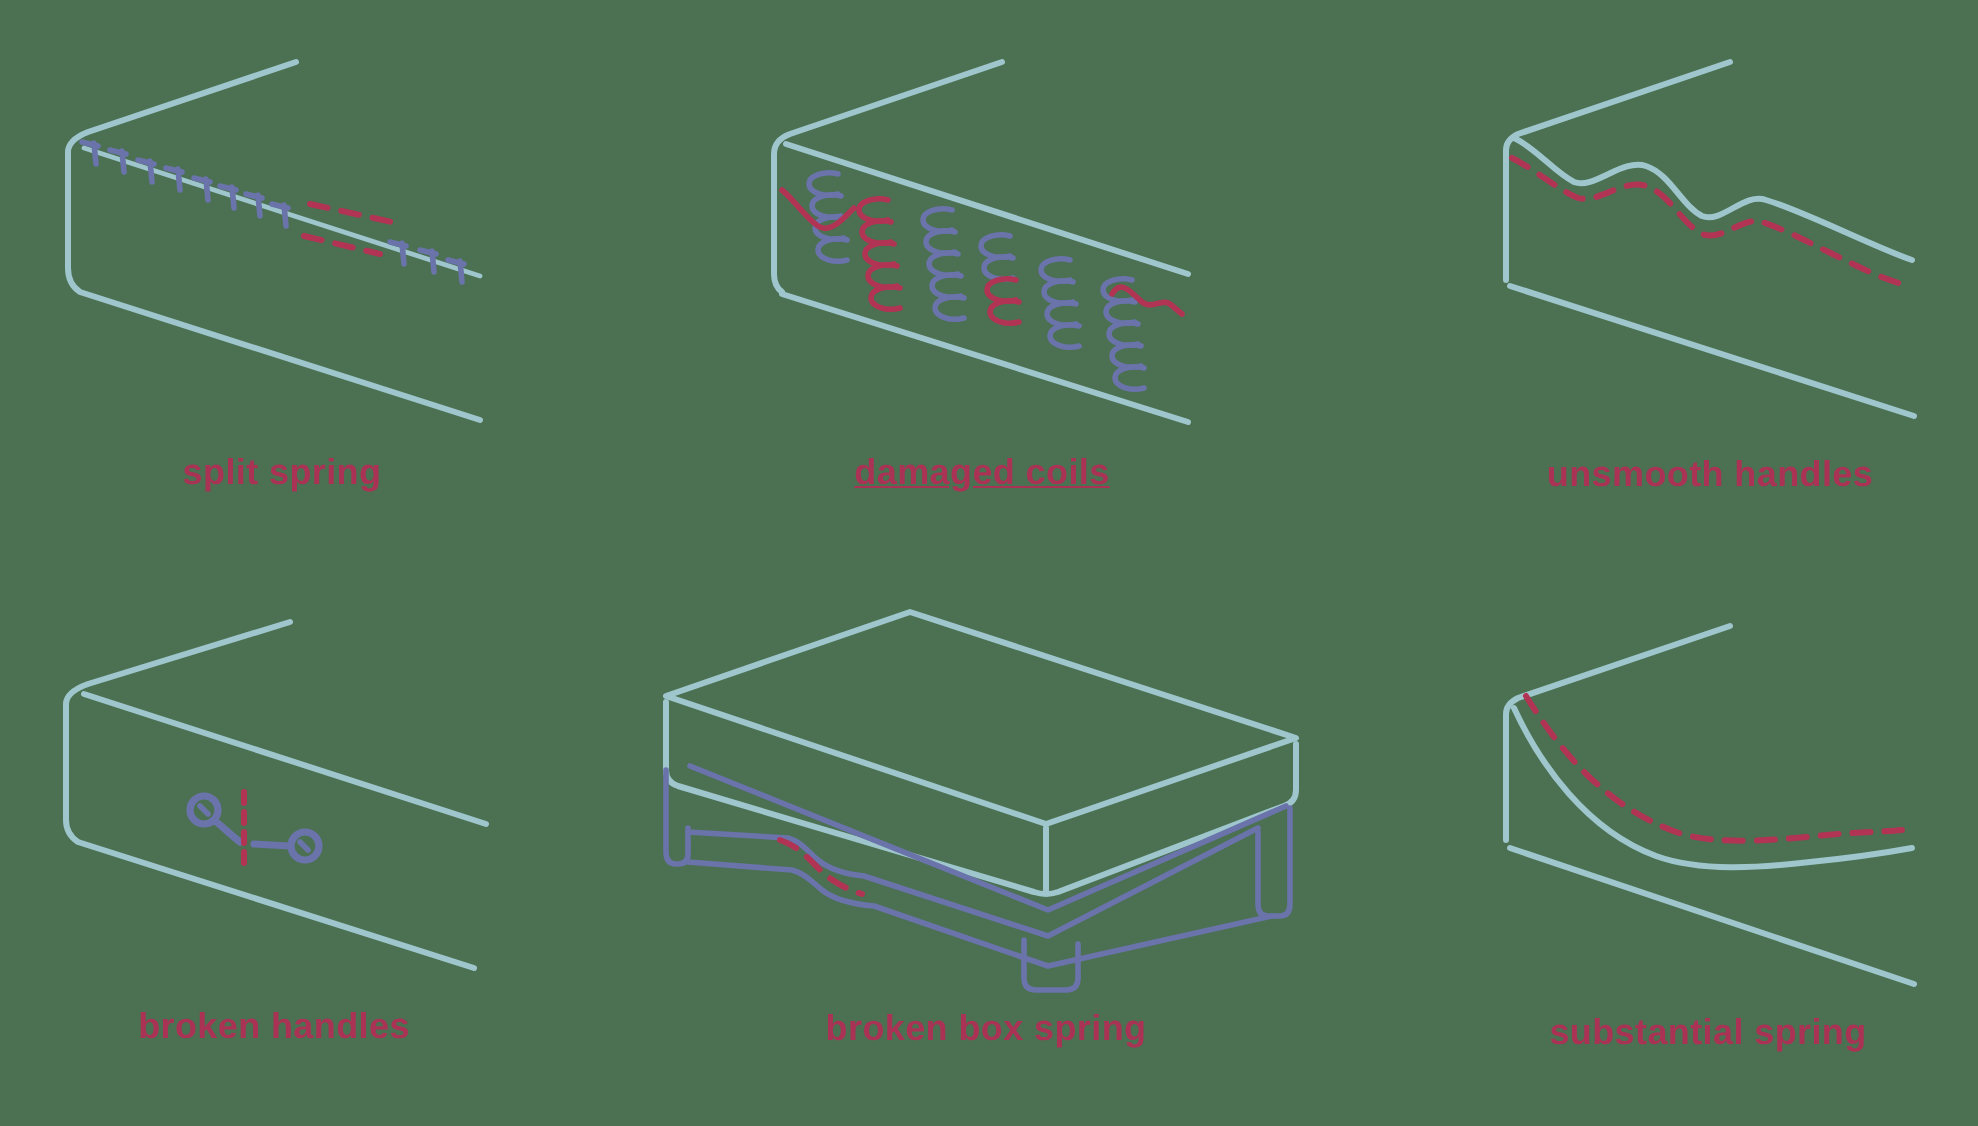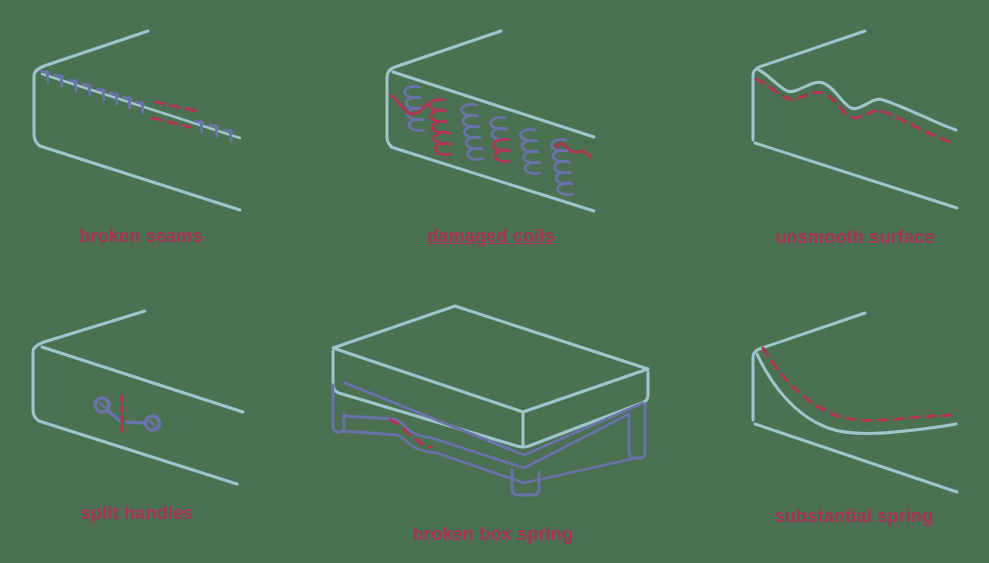--- a/index.html
+++ b/index.html
@@ -133,19 +133,19 @@
     </g>
 
     <g>
       <path class="blue" d="M 865,313 L 759,349 Q 753,352 753,357 L 753,420"></path>
       <path class="blue" d="M 755,424 L 957,492"></path>
       <path class="blue" d="M 757,354 C 770,382 793,415 828,428 C 850,436 880,434 905,431 C 925,429 945,426 956,424"></path>
       <path class="dash" stroke-dasharray="8 6" d="M 763,348 C 778,372 800,402 838,416 C 858,423 888,420 908,418 C 926,416 942,416 951,415"></path>
     </g>
   </svg>
 
-  <div class="label" style="left:141px; top:226px;">broken seams</div>
+  <div class="label" style="left:141px; top:226px;">split spring</div>
   <div class="label" style="left:491px; top:226px;text-decoration:underline;">damaged coils</div>
-  <div class="label" style="left:855px; top:227px;">unsmooth surface</div>
-  <div class="label" style="left:137px; top:503px;">split handles</div>
-  <div class="label" style="left:493px; top:524px;">broken box spring</div>
+  <div class="label" style="left:855px; top:227px;">unsmooth handles</div>
+  <div class="label" style="left:137px; top:503px;">broken handles</div>
+  <div class="label" style="left:493px; top:504px;">broken box spring</div>
   <div class="label" style="left:854px; top:506px;">substantial spring</div>
 </div>
 
 </body></html>

